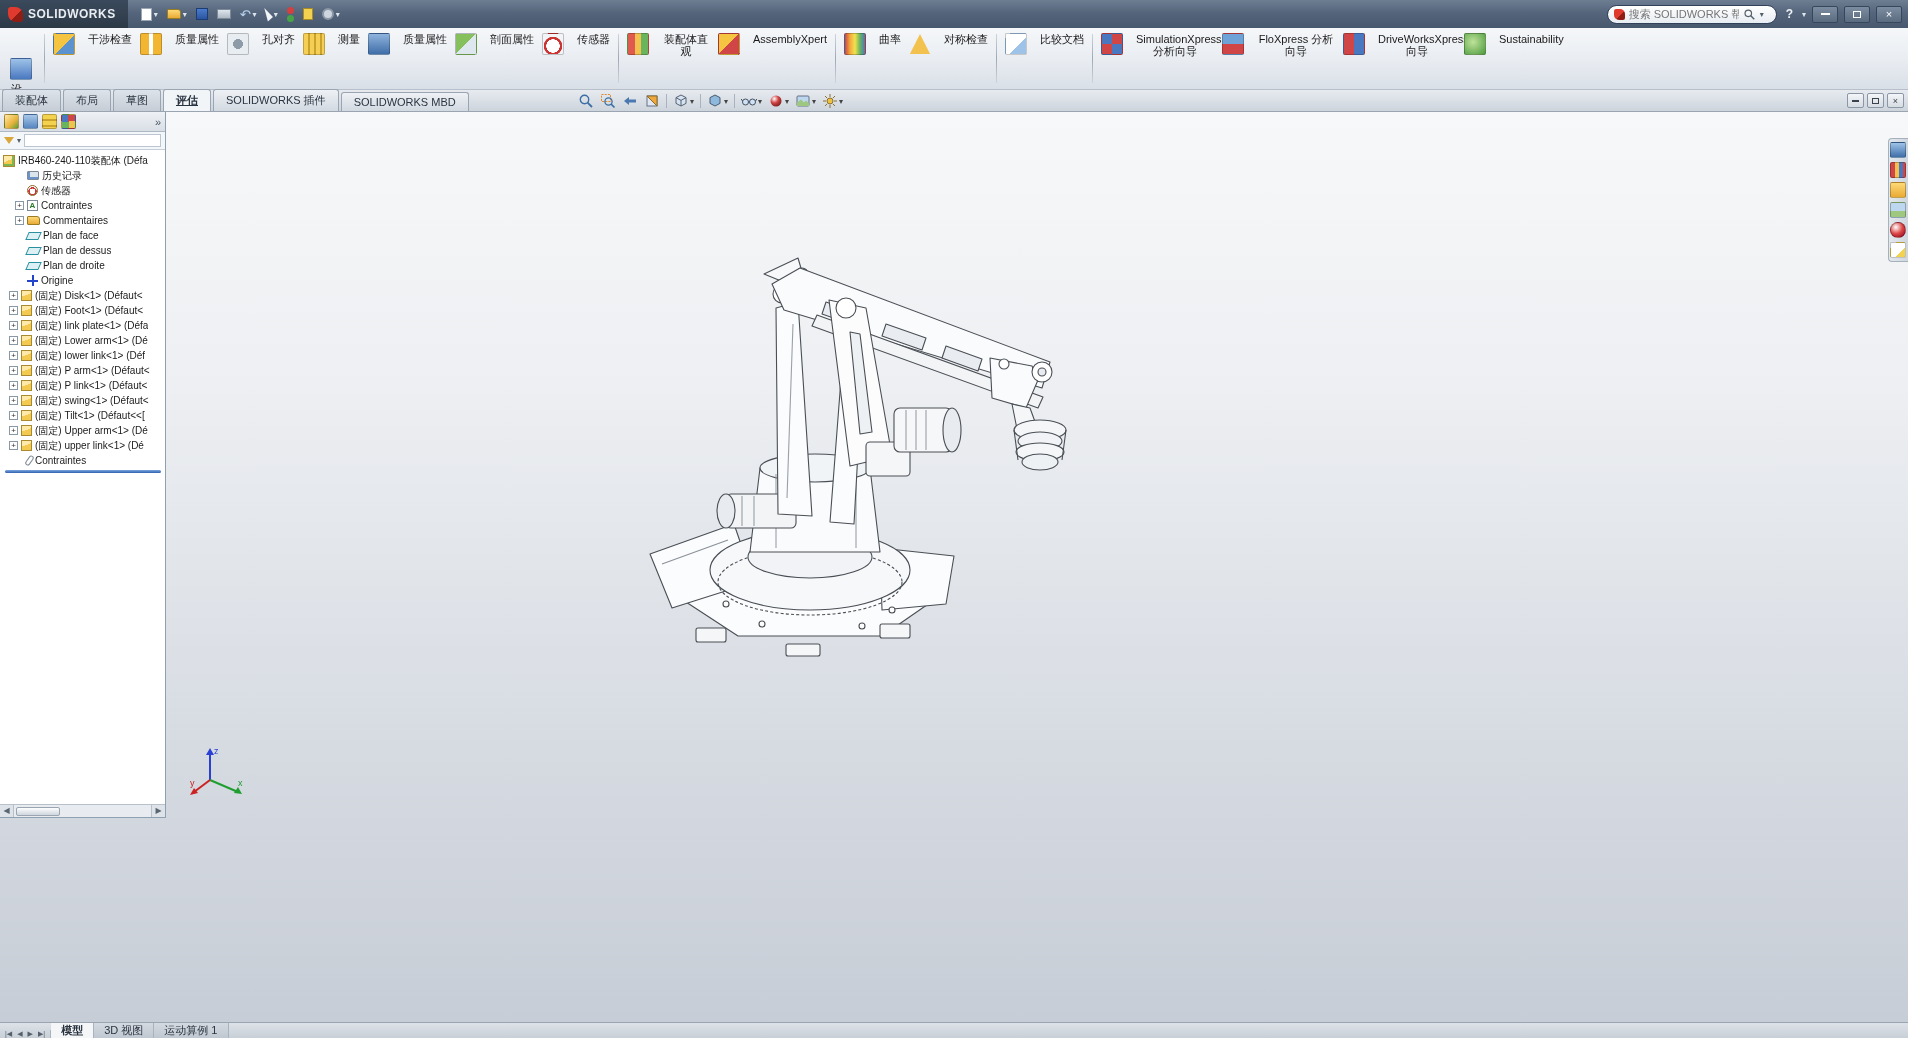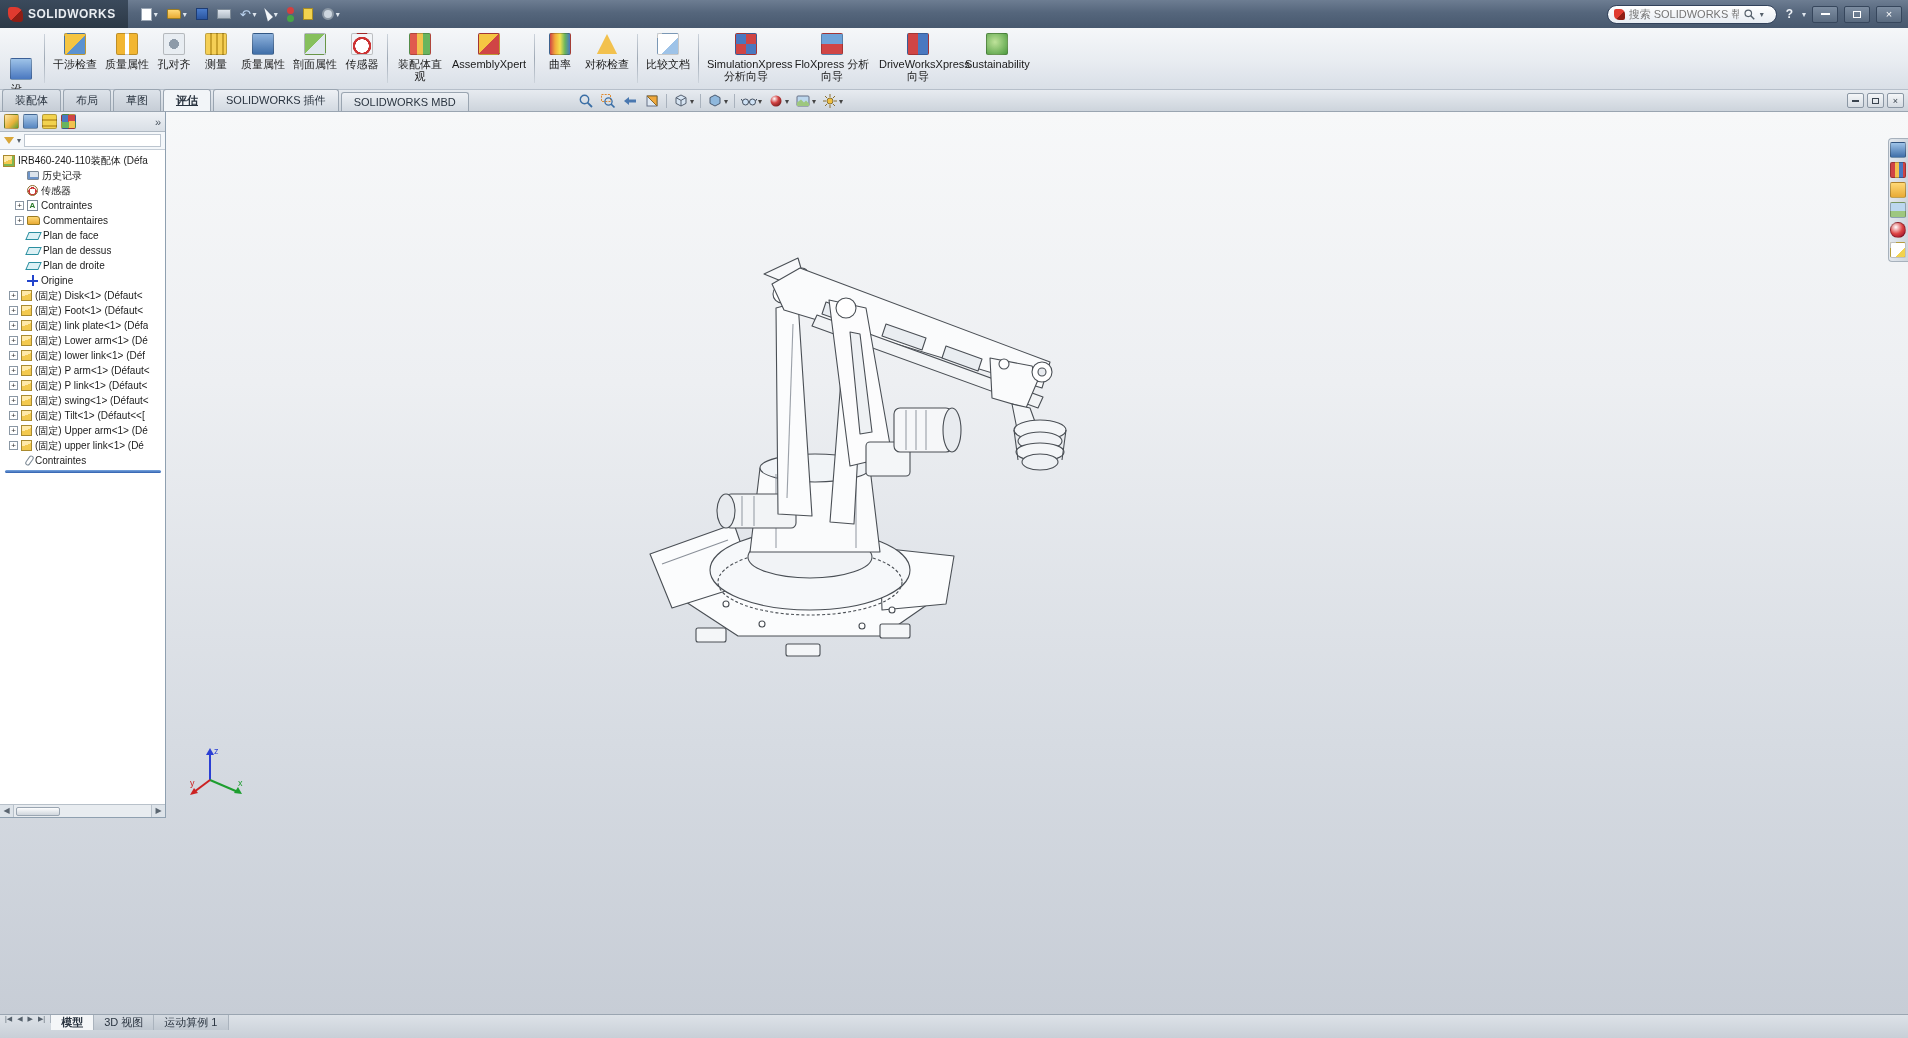--- a/index.html
+++ b/index.html
@@ -45,22 +45,22 @@
   .winbtn { width:26px; height:17px; display:flex; align-items:center; justify-content:center;
     background:linear-gradient(#7d8da1,#5a6b80); border:1px solid #36465c; border-radius:2px; color:#fff; }
   .wb-min { width:9px; height:2px; background:#fff; }
   .wb-restore { width:8px; height:7px; border:1.5px solid #fff; }
 
   
   .ribbon { height:62px; display:flex; align-items:stretch; padding:2px 4px 2px 6px;
     background:linear-gradient(180deg,#f5f7f9 0%,#e8ecf1 55%,#d9dfe7 100%);
     border-bottom:1px solid #b6bfca; flex:0 0 auto; }
   .rsep { width:1px; background:linear-gradient(#cdd4dc,#9fa9b5,#cdd4dc); margin:4px 4px; flex:0 0 auto; }
-  .rbtn { display:flex; flex-direction:column; align-items:center; justify-content:flex-start;
-    gap:3px; min-width:42px; padding:3px 4px 1px; border-radius:3px; text-align:center; }
+  .rbtn { display:flex; align-items:flex-start; justify-content:flex-start;
+    gap:13px; min-width:42px; padding:3px 4px 1px; border-radius:3px; text-align:center; }
   .rbtn .rlabel { font-size:11px; line-height:12px; max-width:48px; }
   .rbtn.wide .rlabel { max-width:100px; }
   .rbtn.xwide .rlabel { max-width:78px; }
   .ric { width:22px; height:22px; border-radius:2px; border:1px solid rgba(0,0,0,.22); flex:0 0 auto; }
   .r-study   { background:linear-gradient(180deg,#9ec3e8,#4a78c0); }
   .r-interf  { background:linear-gradient(135deg,#f5c542 0 55%,#5b92d0 55%); }
   .r-clear   { background:linear-gradient(90deg,#f2b632 0 38%,#ffffff 38% 62%,#f2b632 62%); }
   .r-hole    { background:radial-gradient(circle,#8d9aa8 0 34%,#e8edf2 36%); }
   .r-measure { background:repeating-linear-gradient(90deg,#f5cf55 0 4px,#caa22c 4px 6px); }
   .r-mass    { background:linear-gradient(180deg,#8fb3dd,#3f6ea8); }
@@ -159,21 +159,21 @@
     border:1px solid #a7b1bc; border-right:none; border-radius:4px 0 0 4px; }
   .tpico { width:16px; height:16px; border-radius:2px; border:1px solid rgba(0,0,0,.25); }
   .tp-home { background:linear-gradient(180deg,#9ec3e8,#3f6ea8); }
   .tp-lib { background:repeating-linear-gradient(90deg,#d04545 0 4px,#f2c14e 4px 8px,#4a78c0 8px 12px); }
   .tp-folder { background:linear-gradient(180deg,#ffd977,#e8ab35); }
   .tp-palette { background:linear-gradient(180deg,#bcd7ee 55%,#9ec77f 55%); }
   .tp-appear { background:radial-gradient(circle at 35% 30%,#fff,#d44 50%,#802); border-radius:50%; }
   .tp-props { background:linear-gradient(135deg,#ffffff 65%,#f2d24e 65%); }
 
   
-  .bottombar { height:24px; display:flex; align-items:flex-start; background:linear-gradient(180deg,#dde2e8,#c8cfd7);
+  .bottombar { height:16px; display:flex; align-items:flex-end; background:linear-gradient(180deg,#dde2e8,#c8cfd7);
     border-top:1px solid #9aa5b1; flex:0 0 auto; }
   .bnav { display:flex; align-items:center; gap:1px; padding:0 3px; border-right:1px solid #aab3bd; }
   .bnav span { font-size:7px; color:#55606b; padding:0 2px; }
   .btab { display:flex; align-items:center; padding:0 10px; border-right:1px solid #aab3bd;
     background:linear-gradient(180deg,#d4dae1,#bfc7d0); color:#2a3440; }
   .btab.active { background:#f4f6f8; font-weight:bold; }
   .bspacer { flex:1; }
   .bgrip { width:14px; background:repeating-linear-gradient(90deg,#aab3bd 0 2px,transparent 2px 4px); margin:3px 4px; }
 
   

